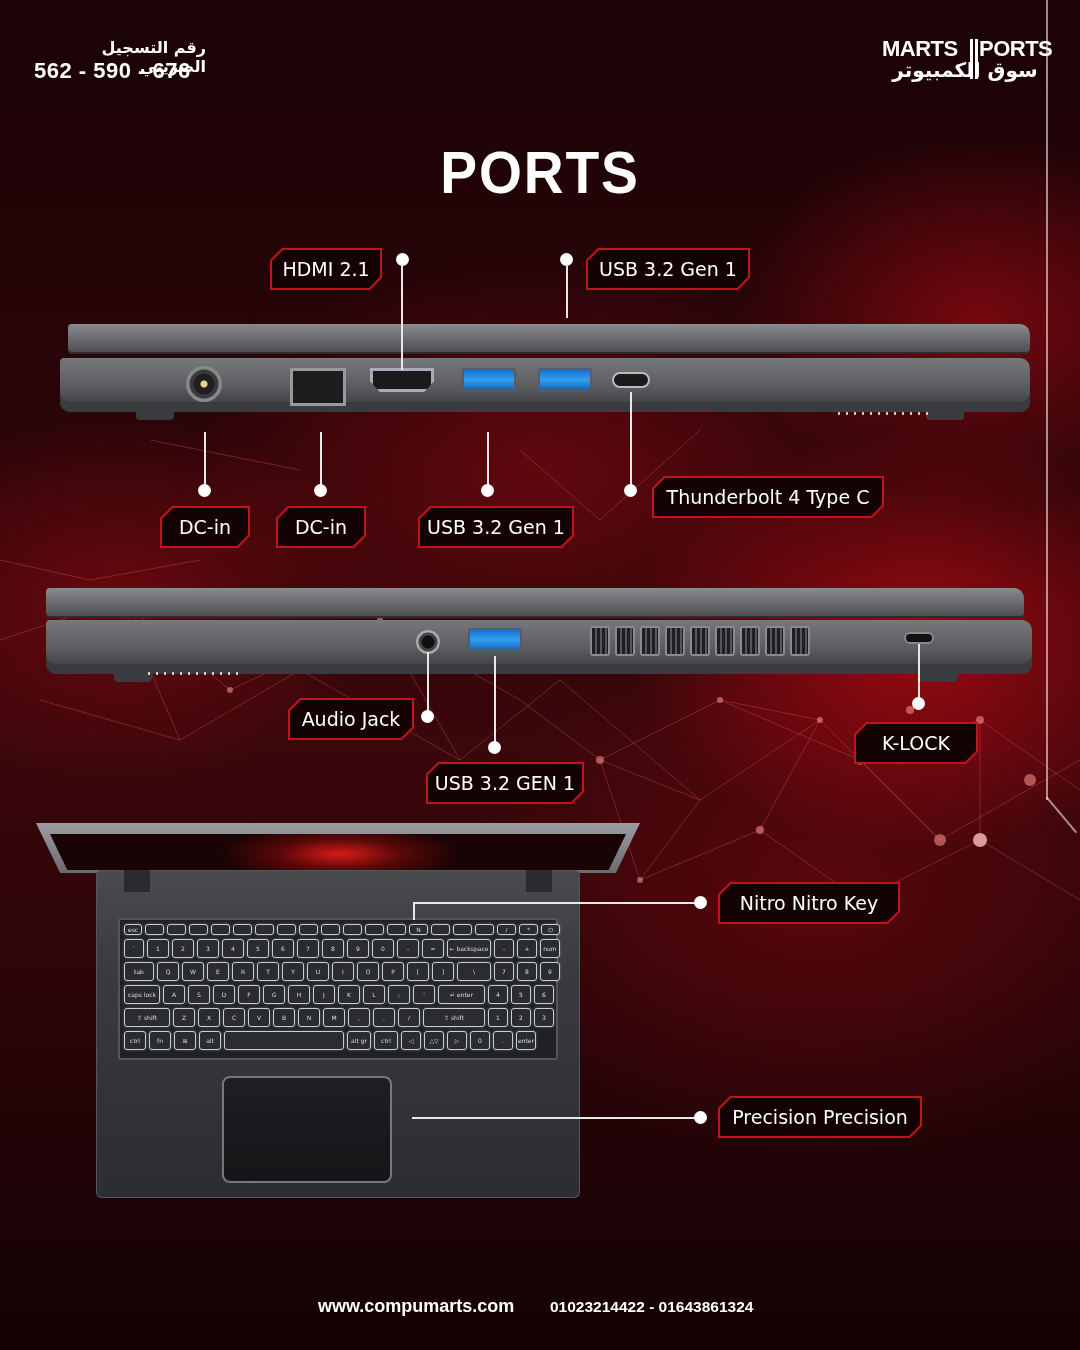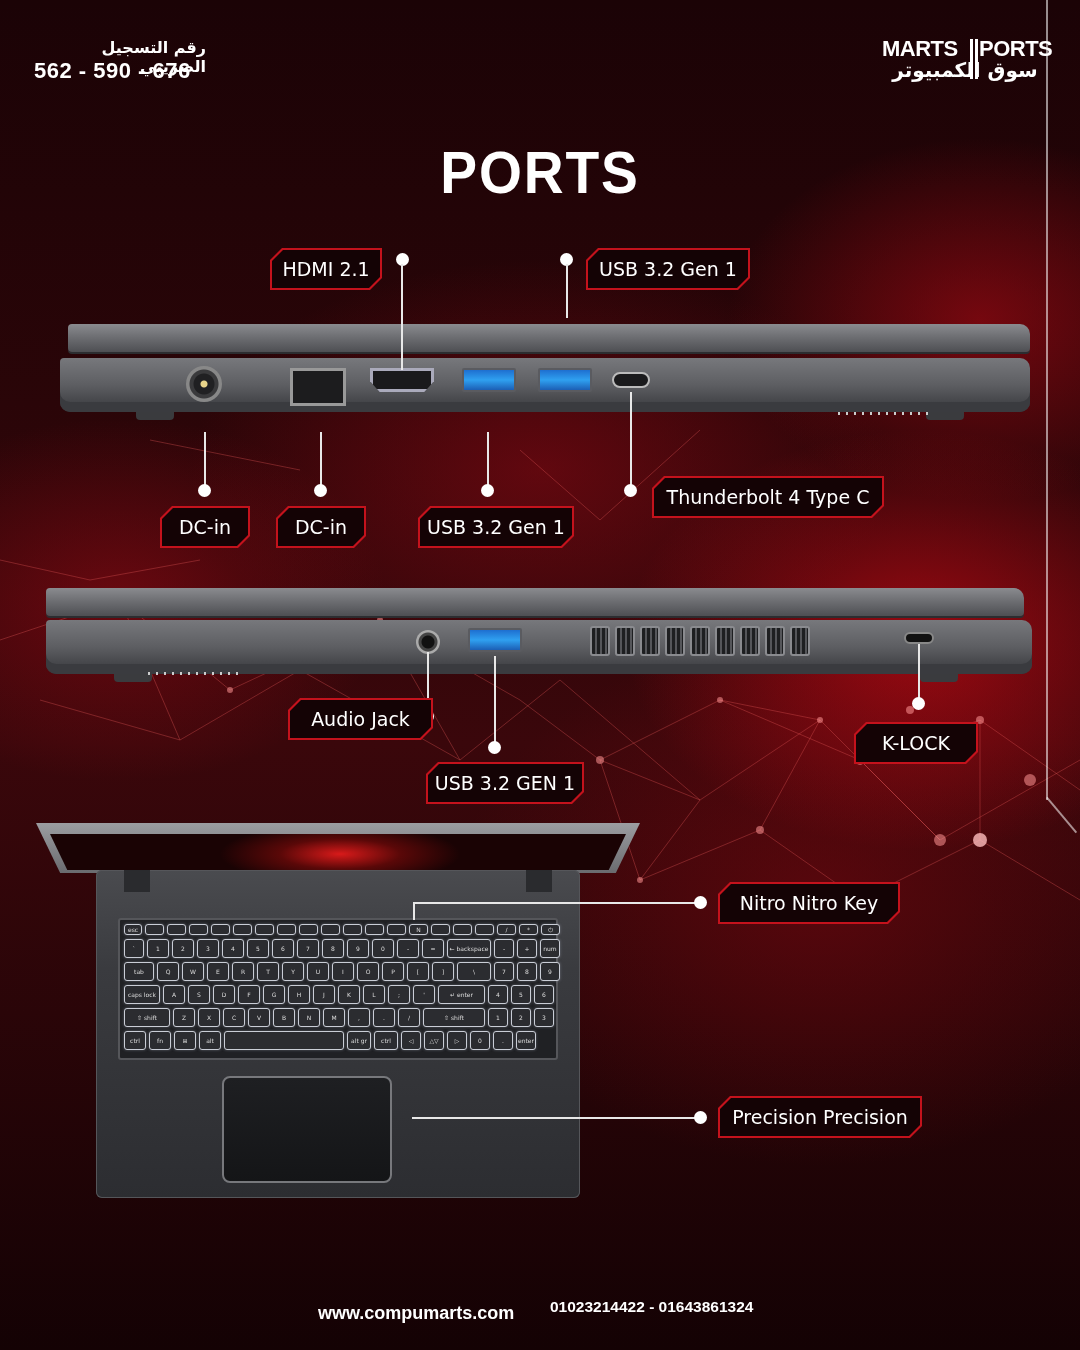--- a/index.html
+++ b/index.html
@@ -115,21 +115,21 @@
   }
   .kb-row { position: absolute; left: 4px; display: flex; gap: 3px; }
   .key { height: 19px; border: 1.5px solid #c9cdd6; border-radius: 3px; background: #2b2c30; box-shadow: 0 0 3px rgba(200,210,230,0.35); font-size: 6px; color: #ddd; display: flex; align-items: center; justify-content: center; }
   .fkey { height: 11px; }
   .touchpad {
     position: absolute; left: 222px; top: 1076px; width: 170px; height: 107px;
     border: 2px solid #77787c; border-radius: 8px;
     background: linear-gradient(180deg, #1e1f22, #141517);
   }
 
-  .footer-url { left: 318px; top: 1296px; font-family: "Liberation Sans", sans-serif; font-size: 18px; font-weight: bold; margin-top: 7px; }
+  .footer-url { left: 318px; top: 1296px; font-family: "Liberation Sans", sans-serif; font-size: 18px; font-weight: bold; }
   .footer-phones { left: 550px; top: 1298px; font-family: "Liberation Sans", sans-serif; font-size: 15.5px; font-weight: bold; }
 </style>
 </head>
 <body>
 
 <svg class="net" viewBox="0 0 1080 1350">
   <g stroke="rgba(230,90,90,0.35)" stroke-width="1" fill="none">
     <path d="M0 640 L120 600 L230 690 L380 620 L520 700 L600 760 L720 700 L860 760 L980 720 L1080 790"></path>
     <path d="M40 700 L180 740 L300 670 L460 760 L560 680 L700 800 L820 720 L940 840 L1080 760"></path>
     <path d="M120 600 L180 740 M380 620 L460 760 M600 760 L700 800 M860 760 L940 840 M720 700 L820 720"></path>
@@ -236,21 +236,21 @@
   <div class="vent" style="left:646px;top:40px;"></div>
   <div class="vent" style="left:671px;top:40px;"></div>
   <div class="vent" style="left:696px;top:40px;"></div>
   <div class="vent" style="left:721px;top:40px;"></div>
   <div class="vent" style="left:746px;top:40px;"></div>
   <div class="port klock" style="left:860px;top:46px;"></div>
 </div>
 
 <div class="vline" style="left:427px;top:652px;height:64px;"></div>
 <div class="dot" style="left:421px;top:710px;"></div>
-<div class="tag" style="left:288px;top:698px;width:145px;">
+<div class="tag" style="left:288px;top:698px;width:126px;">
     <span>Audio Jack</span>
   </div>
 
 <div class="vline" style="left:494px;top:656px;height:90px;"></div>
 <div class="dot" style="left:488px;top:741px;"></div>
 <div class="tag" style="left:426px;top:762px;width:158px;">
     <span>USB 3.2 GEN 1</span>
   </div>
 
 <div class="vline" style="left:918px;top:644px;height:56px;"></div>

